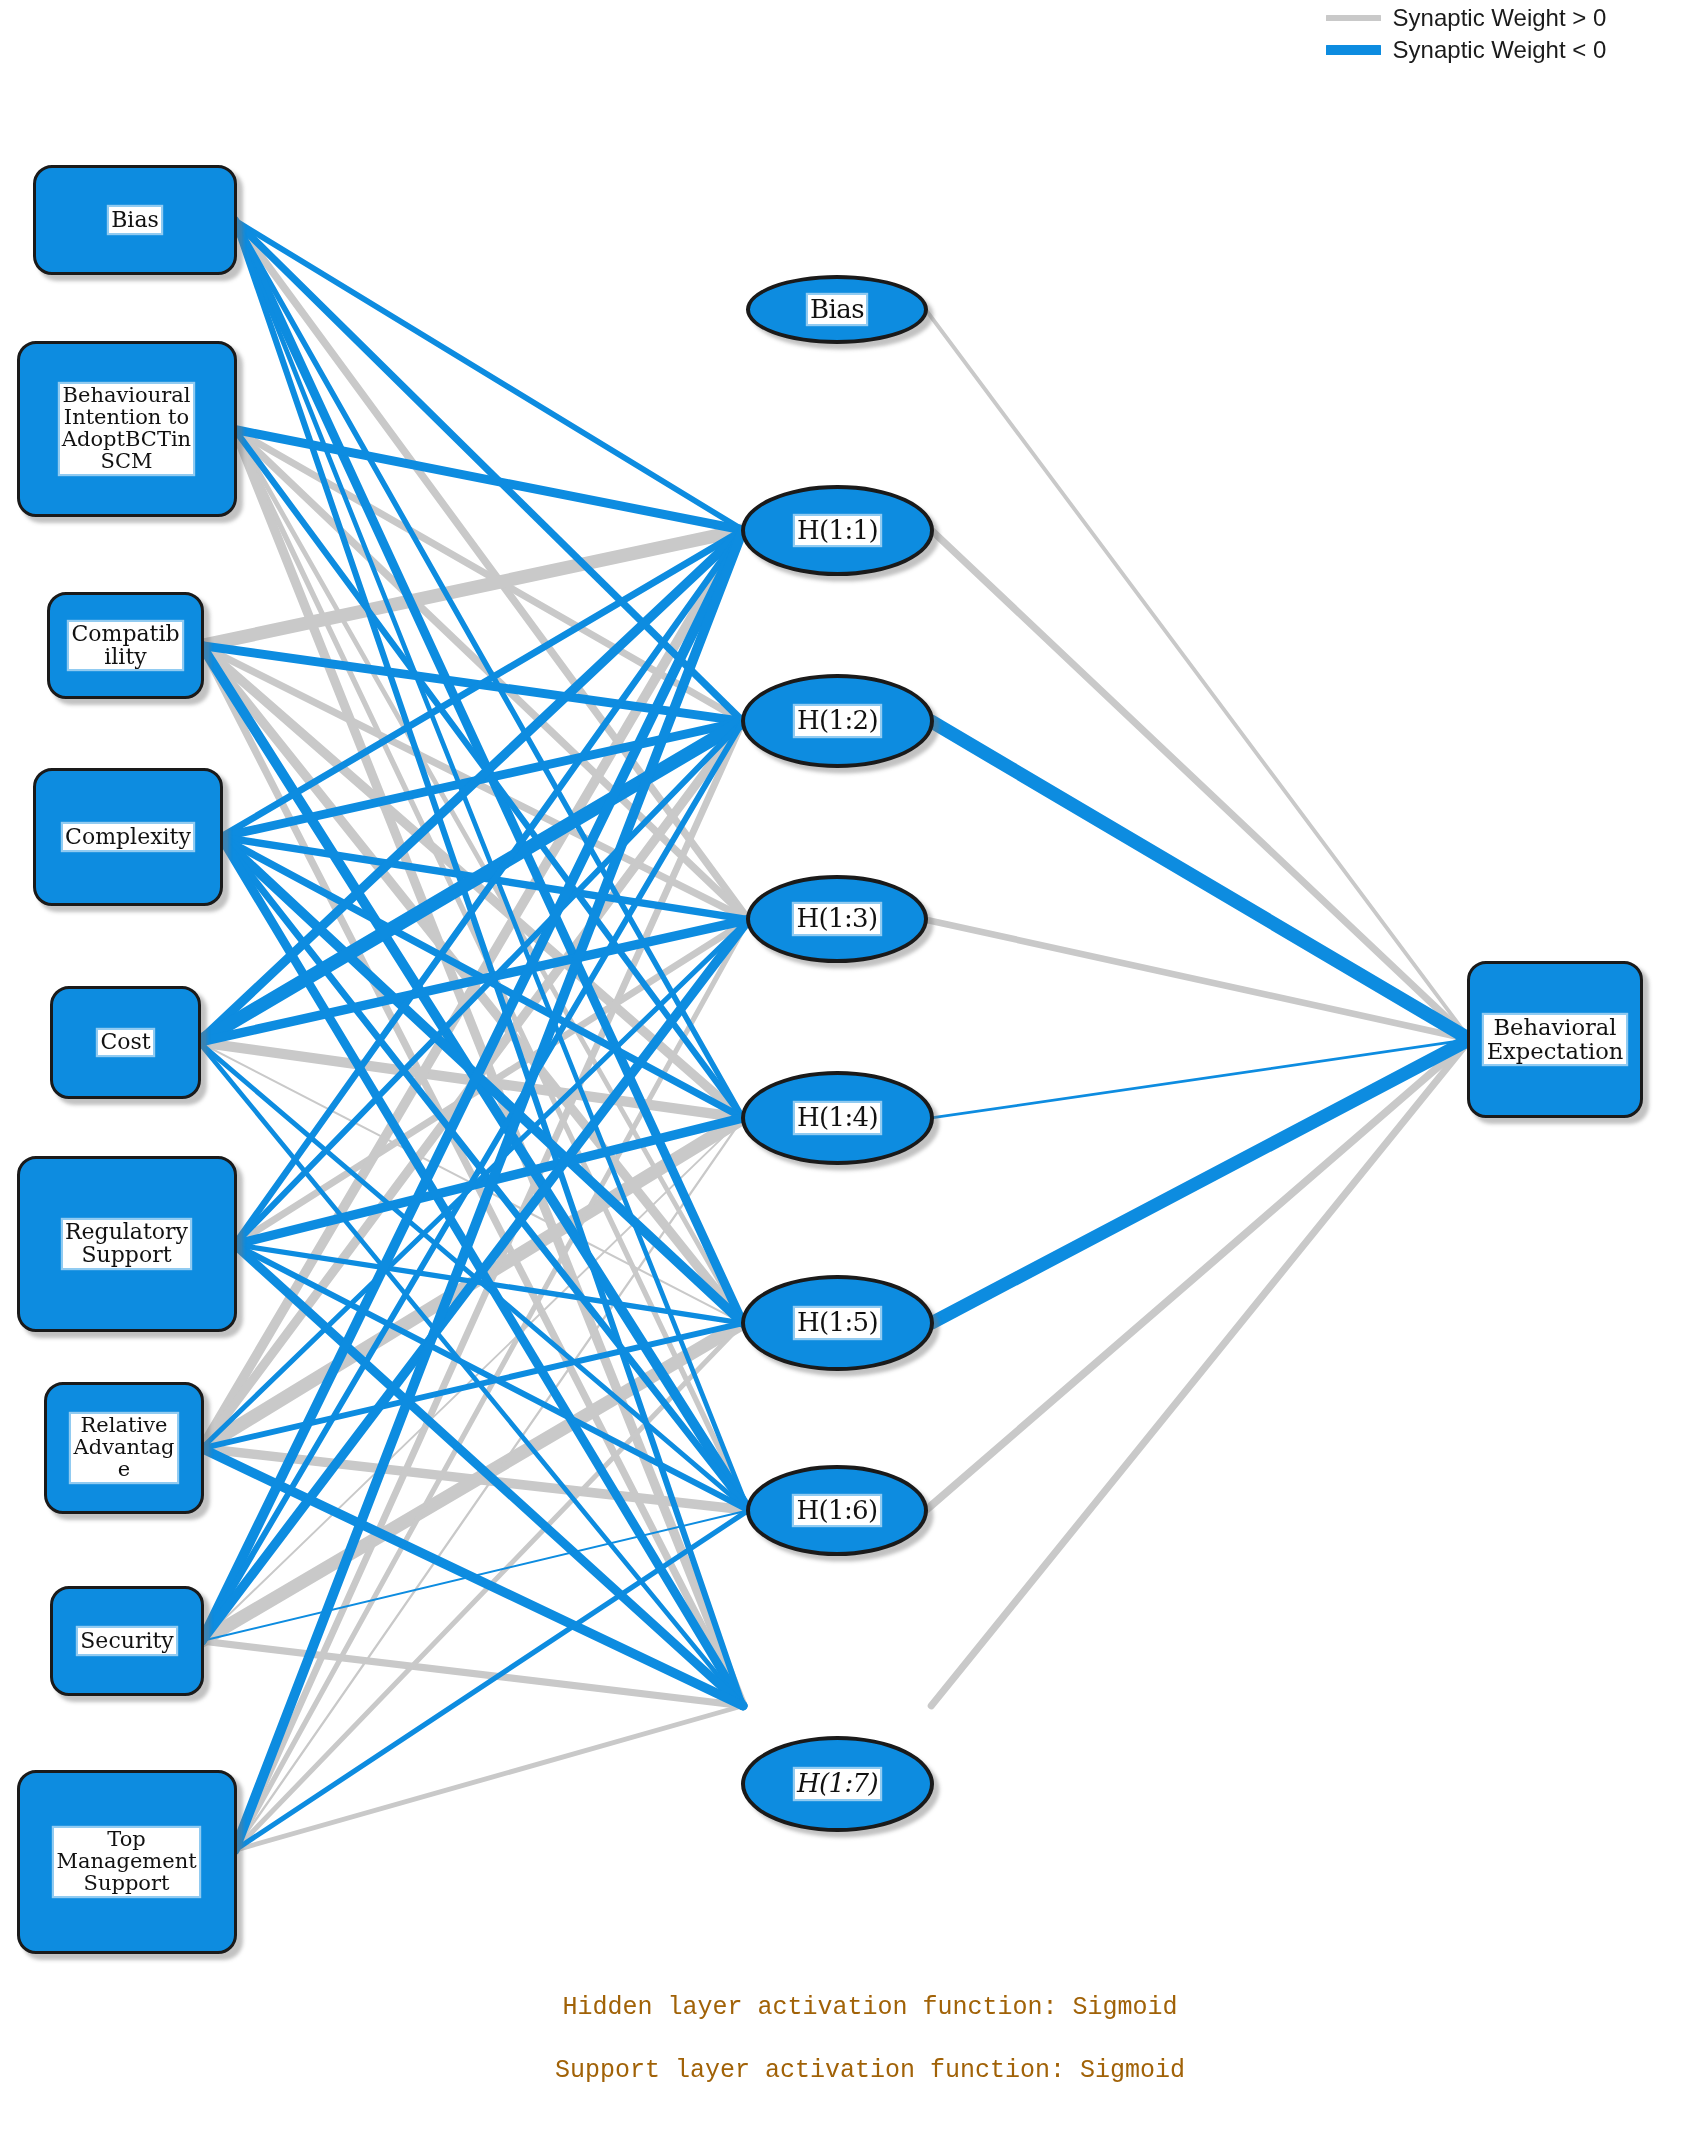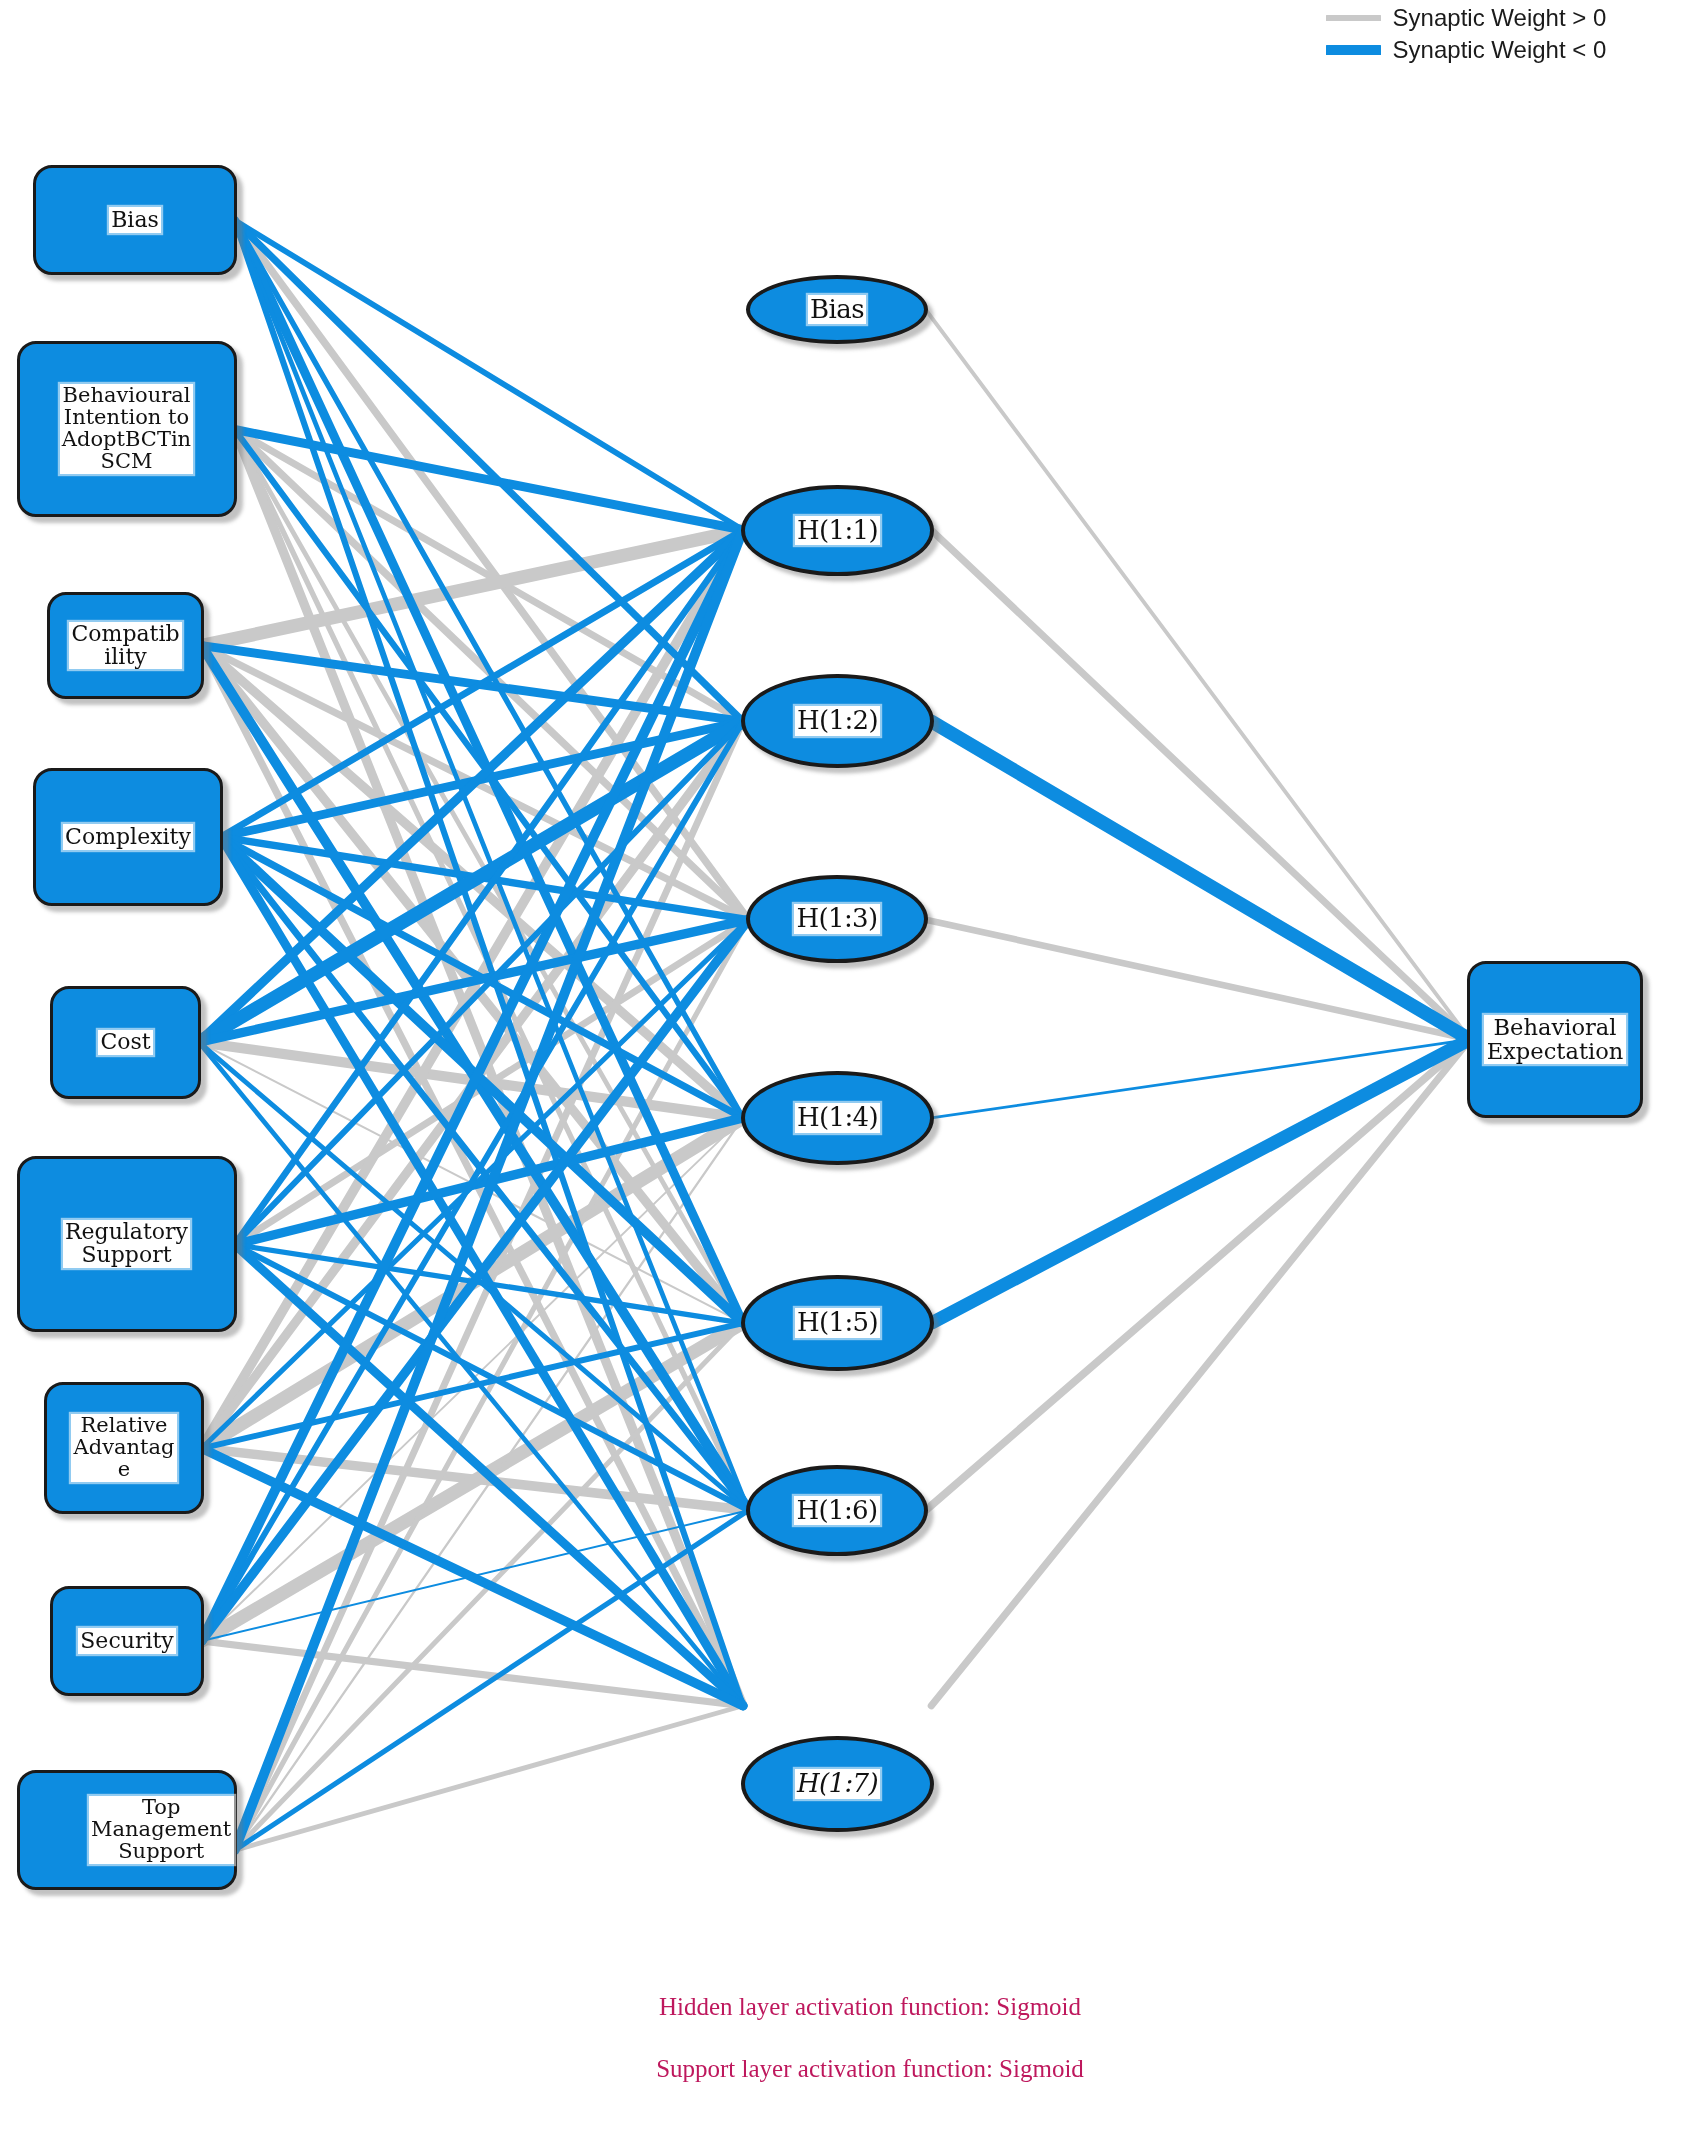--- a/index.html
+++ b/index.html
@@ -32,22 +32,22 @@
   #legend{position:absolute;right:4.4px;top:2.2px;width:374px;}
   .lrow{display:flex;align-items:center;height:32px;}
   .lswatch{width:55px;height:7.2px;margin-right:12px;flex:0 0 auto;border-radius:0.6px;}
   .lswatch.pos{background:#C9C9C9;height:6.6px;}
   .lswatch.neg{background:#0D8CE0;height:10.5px;}
   .ltxt{font-size:24px;color:#1b1b1b;font-family:"Liberation Sans",sans-serif;
         white-space:nowrap;}
 
   
   #footer{position:absolute;left:0;top:1993px;width:1704px;text-align:center;}
-  .fline{font-size:25px;color:#be185d;margin:0 0 34px 0;
-         font-family:Liberation Serif, serif;padding-left:36px;}
+  .fline{font-size:25px;color:#a16207;margin:0 0 34px 0;
+         font-family:Liberation Mono, monospace;padding-left:36px;}
 </style>
 </head>
 <body>
 
 <div id="canvas">
   <svg id="edges" viewBox="0 0 3094 3906" preserveAspectRatio="none">
       <line x1="426" y1="400" x2="1359" y2="1670" stroke="#C9C9C9" stroke-width="13.6" stroke-linecap="round"></line>
       <line x1="426" y1="780" x2="1349" y2="1310" stroke="#C9C9C9" stroke-width="12.7" stroke-linecap="round"></line>
       <line x1="426" y1="780" x2="1359" y2="1670" stroke="#C9C9C9" stroke-width="13.6" stroke-linecap="round"></line>
       <line x1="426" y1="780" x2="1349" y2="2402.5" stroke="#C9C9C9" stroke-width="8.7" stroke-linecap="round"></line>
@@ -159,21 +159,21 @@
         <span style="display:block">Relative</span>
         <span style="display:block">Advantag</span>
         <span style="display:block">e</span>
       </span>
     </div>
     <div class="node rect" style="left: 50px; top: 1586px; width: 154px; height: 110px;">
       <span class="lbl in">
         <span style="display:block">Security</span>
       </span>
     </div>
-    <div class="node rect" style="left: 16.5px; top: 1770px; width: 220px; height: 120px; justify-content: flex-end;">
+    <div class="node rect" style="left: 16.5px; top: 1770px; width: 220px; height: 184px;">
       <span class="lbl in small">
         <span style="display:block">Top</span>
         <span style="display:block">Management</span>
         <span style="display:block">Support</span>
       </span>
     </div>
     <div class="node ellipse" style="left: 746px; top: 275px; width: 182px; height: 69px;">
       <span class="lbl hid">
         <span style="display:block">Bias</span>
       </span>

